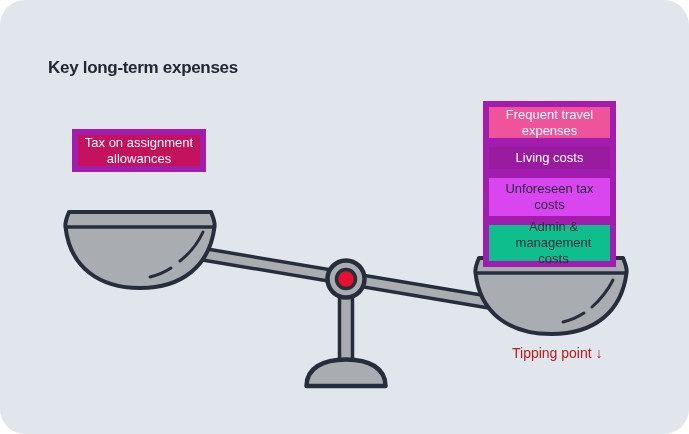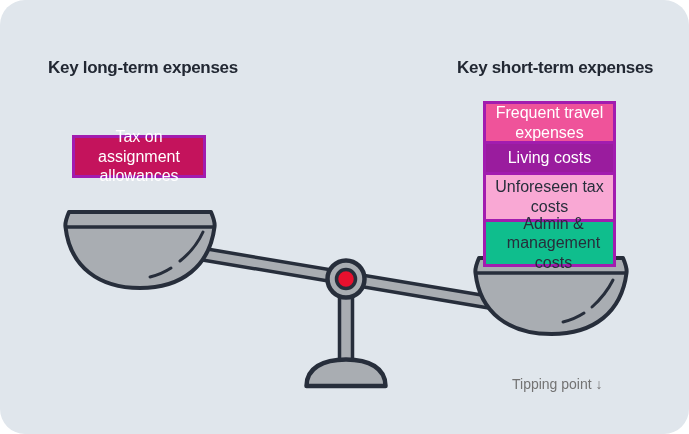--- a/index.html
+++ b/index.html
@@ -29,43 +29,42 @@
     white-space: nowrap;
   }
   .title-left  { left: 48px;  top: 58px; }
   .title-right { left: 457px; top: 58px; }
   .stack {
     position: absolute;
     z-index: 2;
     display: flex;
     flex-direction: column;
   }
-  .stack-left  { left: 72px;  top: 135px; width: 134px; }
+  .stack-left  { left: 72px;  top: 129px; width: 134px; }
   .stack-right { left: 483px; top: 101px; width: 133px; }
   .expense-box {
     box-sizing: border-box;
-    border: 3px solid #a21caf;
+    border: 6px solid #a21caf;
     margin-top: -3px;
     display: flex;
     align-items: center;
     justify-content: center;
     text-align: center;
-    font-size: 16px;
+    font-size: 13px;
     line-height: 1.22;
     padding: 2px 4px;
   }
   .expense-box:first-child { margin-top: 0; }
   .caption {
     position: absolute;
     z-index: 2;
     left: 512px; top: 345px;
     font-size: 14px;
-    color: #737373;
+    color: #b91c1c;
     white-space: nowrap;
-    margin-top: 31px;
   }
 </style>
 </head>
 <body>
 
 <div class="stage">
 
   <svg class="scale-svg" viewBox="0 0 689 434" aria-hidden="true">
 
     <rect x="339.5" y="280" width="13" height="90" stroke-width="3.5" fill="#A9ADB2" stroke="#272E3B"></rect>
@@ -84,28 +83,27 @@
     <line x1="475.5" y1="273" x2="626.5" y2="273" stroke-width="3.5" stroke="#272E3B"></line>
     <path d="M 563 322 C 571 320 578 317 584 313" fill="none" stroke-width="3" stroke-linecap="round" stroke="#272E3B"></path>
     <path d="M 592 307 C 601 299 608 290 613 280" fill="none" stroke-width="3" stroke-linecap="round" stroke="#272E3B"></path>
 
     <circle cx="346" cy="279" r="18.5" stroke-width="4.5" fill="#A9ADB2" stroke="#272E3B"></circle>
     <circle cx="346" cy="279" r="9.5" stroke-width="3.5" fill="#E8102E" stroke="#272E3B"></circle>
   </svg>
 
   <h2 class="panel-title title-left">Key long-term expenses</h2>
 
-  <h2 class="panel-title title-right">Key short-term expenses</h2>
 
   <div class="stack stack-left">
       <div class="expense-box" style="background: rgb(196, 19, 92); color: rgb(255, 255, 255); height: 43px;">Tax on assignment allowances</div>
     </div>
 
   <div class="stack stack-right">
       <div class="expense-box" style="background: rgb(239, 83, 154); color: rgb(255, 255, 255); height: 43px;">Frequent travel expenses</div>
       <div class="expense-box" style="background: rgb(154, 28, 158); color: rgb(255, 255, 255); height: 34px;">Living costs</div>
-      <div class="expense-box" style="background: #f9a8d4; color: rgb(39, 46, 59); height: 50px;">Unforeseen tax costs</div>
+      <div class="expense-box" style="background: #d946ef; color: rgb(39, 46, 59); height: 50px;">Unforeseen tax costs</div>
       <div class="expense-box" style="background: rgb(15, 190, 141); color: rgb(39, 46, 59); height: 48px; padding-left: 12px;">Admin &amp; management costs</div>
     </div>
 
   <div class="caption">Tipping point ↓</div>
 
 </div>
 
 </body></html>

